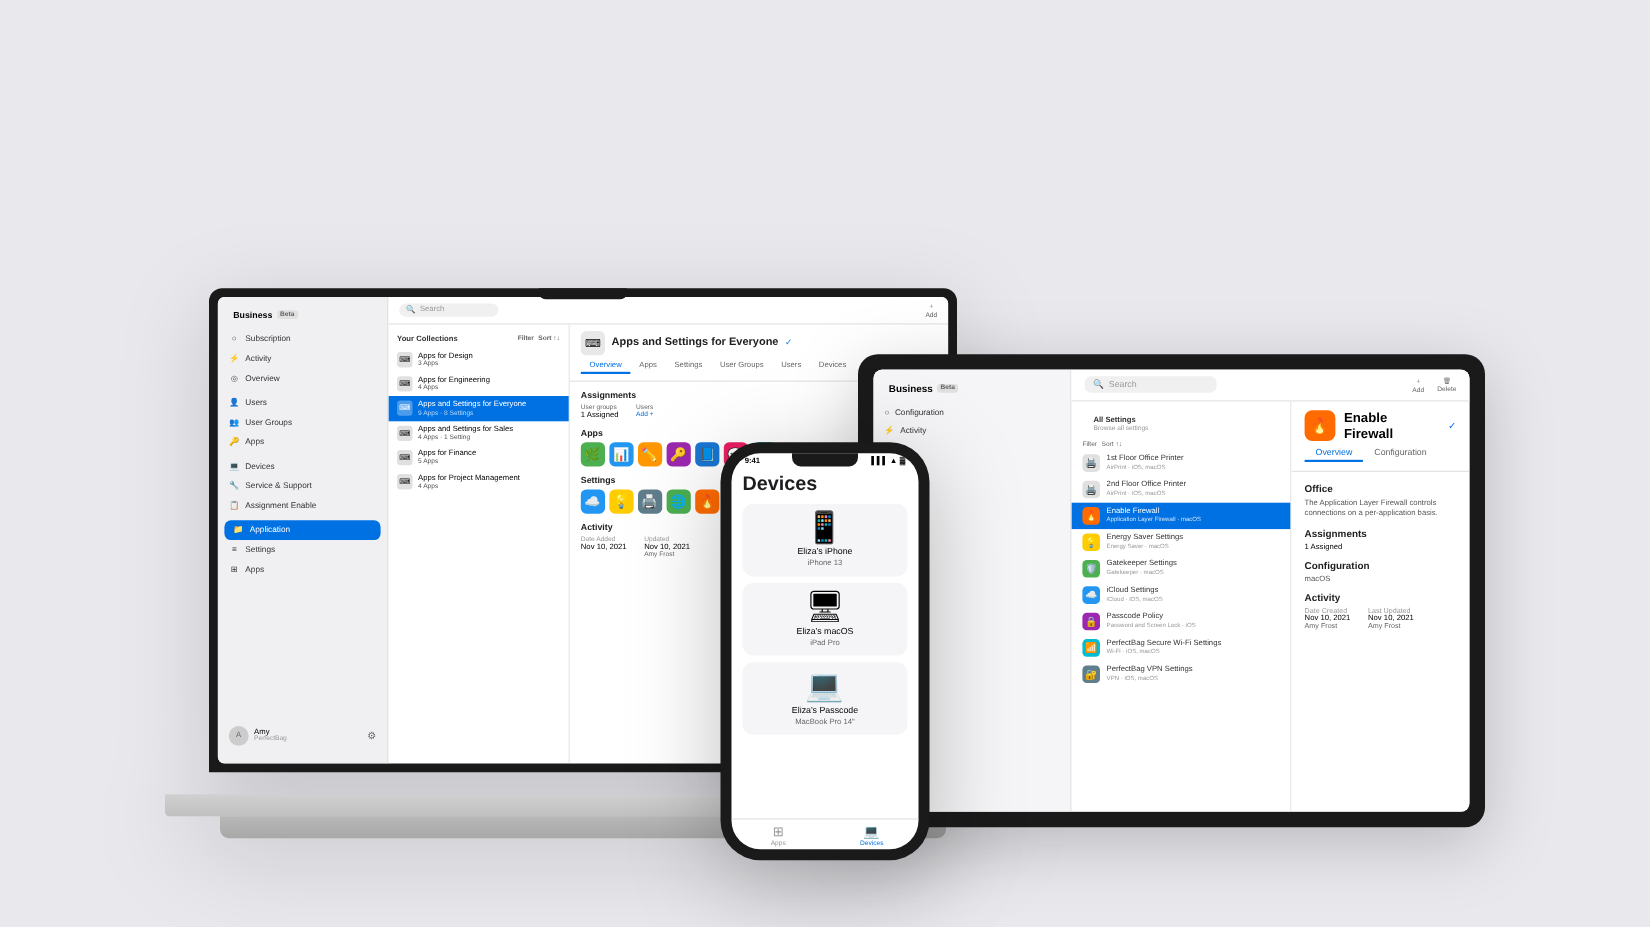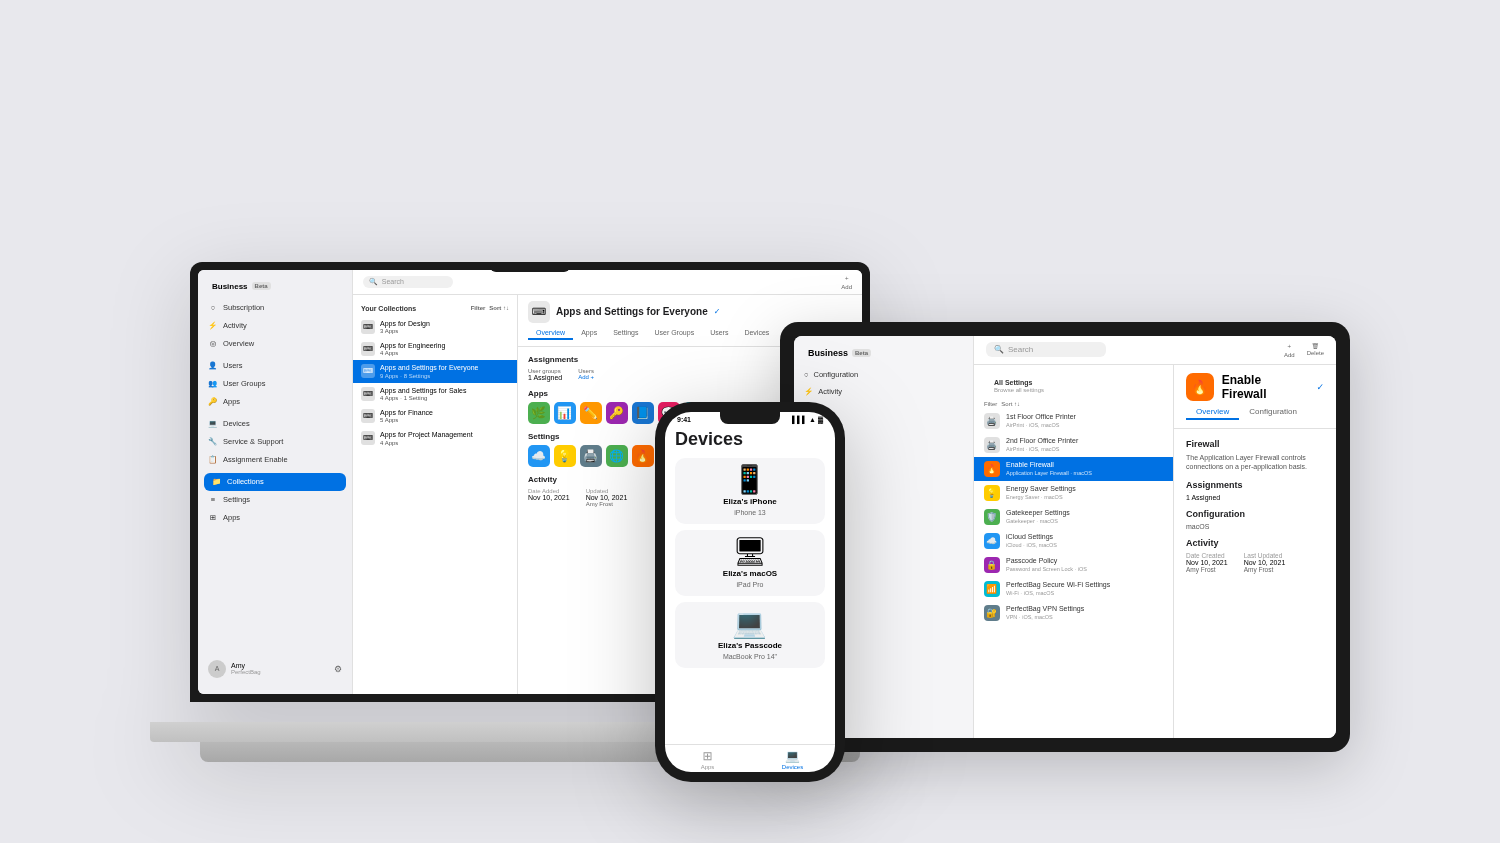--- a/index.html
+++ b/index.html
@@ -395,21 +395,21 @@
       margin-bottom: 6px;
       display: flex;
       flex-direction: column;
       align-items: center;
       gap: 3px;
     }
     .device-icon-lg {
       font-size: 28px;
       line-height: 1;
     }
-    .device-name { font-size: 8px; font-weight: 700; }
+    .device-name { font-size: 8px; font-weight: 400; }
     .device-model { font-size: 7px; color: #666; }
     .iphone-tab-bar {
       display: flex;
       border-top: 1px solid #e0e0e0;
       padding: 4px 0 2px;
     }
     .iphone-tab {
       flex: 1;
       display: flex;
       flex-direction: column;
@@ -615,21 +615,21 @@
             <span class="nav-icon">🔧</span>
             <span>Service &amp; Support</span>
           </div>
           <div class="mac-nav-item">
             <span class="nav-icon">📋</span>
             <span>Assignment Enable</span>
           </div>
           <div style="height:4px"></div>
           <div class="mac-nav-item active">
             <span class="nav-icon">📁</span>
-            <span>Collections</span>
+            <span>Application</span>
           </div>
           <div class="mac-nav-item">
             <span class="nav-icon">≡</span>
             <span>Settings</span>
           </div>
           <div class="mac-nav-item">
             <span class="nav-icon">⊞</span>
             <span>Apps</span>
           </div>
           <div class="mac-user-footer">
@@ -951,21 +951,21 @@
                   <span class="ipad-detail-title">Enable Firewall</span>
                   <span style="font-size:9px;color:#0071e3;">✓</span>
                 </div>
                 <div class="ipad-detail-tabs">
                   <div class="ipad-detail-tab active">Overview</div>
                   <div class="ipad-detail-tab">Configuration</div>
                 </div>
               </div>
               <div class="ipad-detail-content">
                 <div class="ipad-detail-col">
-                  <div class="ipad-section-label">Firewall</div>
+                  <div class="ipad-section-label">Office</div>
                   <div class="ipad-detail-text">The Application Layer Firewall controls connections on a per-application basis.</div>
                   <div class="ipad-section-label">Assignments</div>
                   <div class="ipad-assign-val">1 Assigned</div>
                   <div style="margin-top:8px;">
                     <div class="ipad-section-label">Configuration</div>
                     <div class="ipad-config-val">macOS</div>
                   </div>
                   <div style="margin-top:8px;">
                     <div class="ipad-section-label">Activity</div>
                     <div class="ipad-activity-row">

